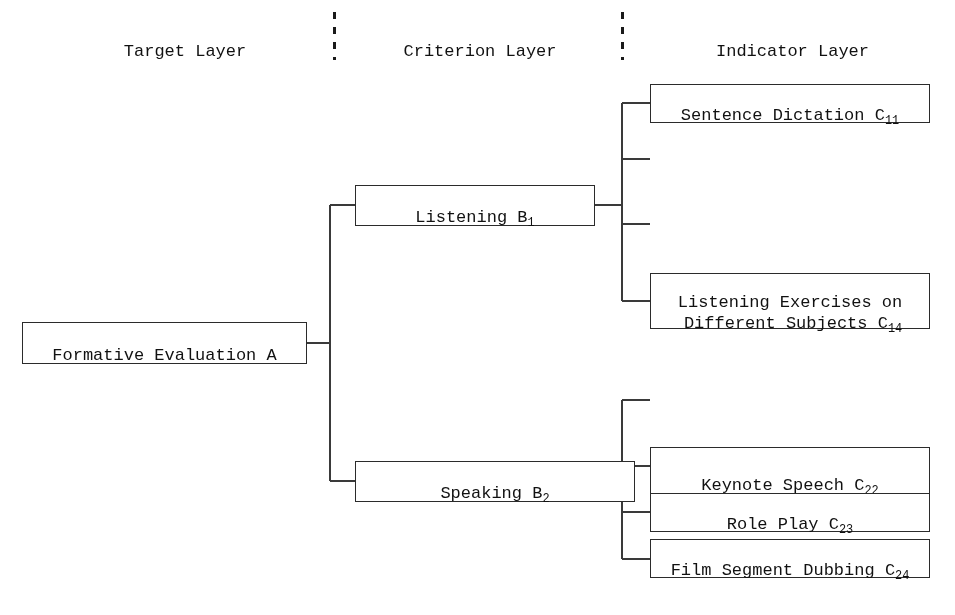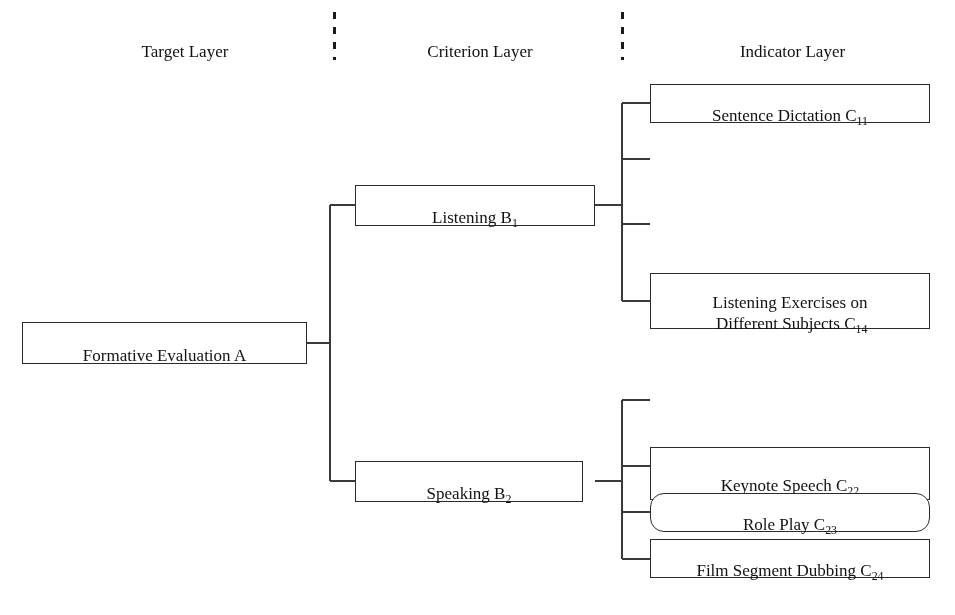--- a/index.html
+++ b/index.html
@@ -7,21 +7,21 @@
     margin: 0;
     padding: 0;
     background: #ffffff;
   }
   #canvas {
     position: relative;
     width: 955px;
     height: 615px;
     background: #ffffff;
     overflow: hidden;
-    font-family: Liberation Serif, serif;
+    font-family: Liberation Mono, monospace;
     color: #1a1a1a;
   }
   #wires {
     position: absolute;
     left: 0; top: 0;
     width: 955px;
     height: 615px;
     pointer-events: none;
   }
   .hdr {
@@ -93,40 +93,40 @@
   <div class="hdr" style="left:650px; top:42px; width:285px;">Indicator Layer</div>
 
   <div class="node" style="left:22px; top:322px; width:285px; height:42px;">
     <span class="txt">Formative Evaluation A</span>
   </div>
 
   <div class="node" style="left:355px; top:185px; width:240px; height:41px;">
     <span class="txt"><span>Listening B</span><sub>1</sub></span>
   </div>
 
-  <div class="node" style="left:355px; top:461px; width:228px; height:41px;">
+  <div class="node" style="left:355px; top:461px; width:280px; height:41px;">
     <span class="txt"><span>Speaking B</span><sub>2</sub></span>
   </div>
 
   <div class="node" style="left:650px; top:84px; width:280px; height:39px;">
     <span class="txt"><span>Sentence Dictation C</span><sub>11</sub></span>
   </div>
 
 
 
   <div class="node" style="left:650px; top:273px; width:280px; height:56px;text-align:right;">
     <span class="txt"><span>Listening Exercises on</span><br><span>Different Subjects C</span><sub>14</sub></span>
   </div>
 
 
   <div class="node" style="left:650px; top:447px; width:280px; height:53px;">
     <span class="txt"><span>Keynote Speech C</span><sub>22</sub></span>
   </div>
 
-  <div class="node" style="left:650px; top:493px; width:280px; height:39px;border-radius:14px;">
+  <div class="node" style="left:650px; top:493px; width:280px; height:39px;">
     <span class="txt"><span>Role Play C</span><sub>23</sub></span>
   </div>
 
   <div class="node" style="left:650px; top:539px; width:280px; height:39px;">
     <span class="txt"><span>Film Segment Dubbing C</span><sub>24</sub></span>
   </div>
 
 </div>
 
 </body></html>

